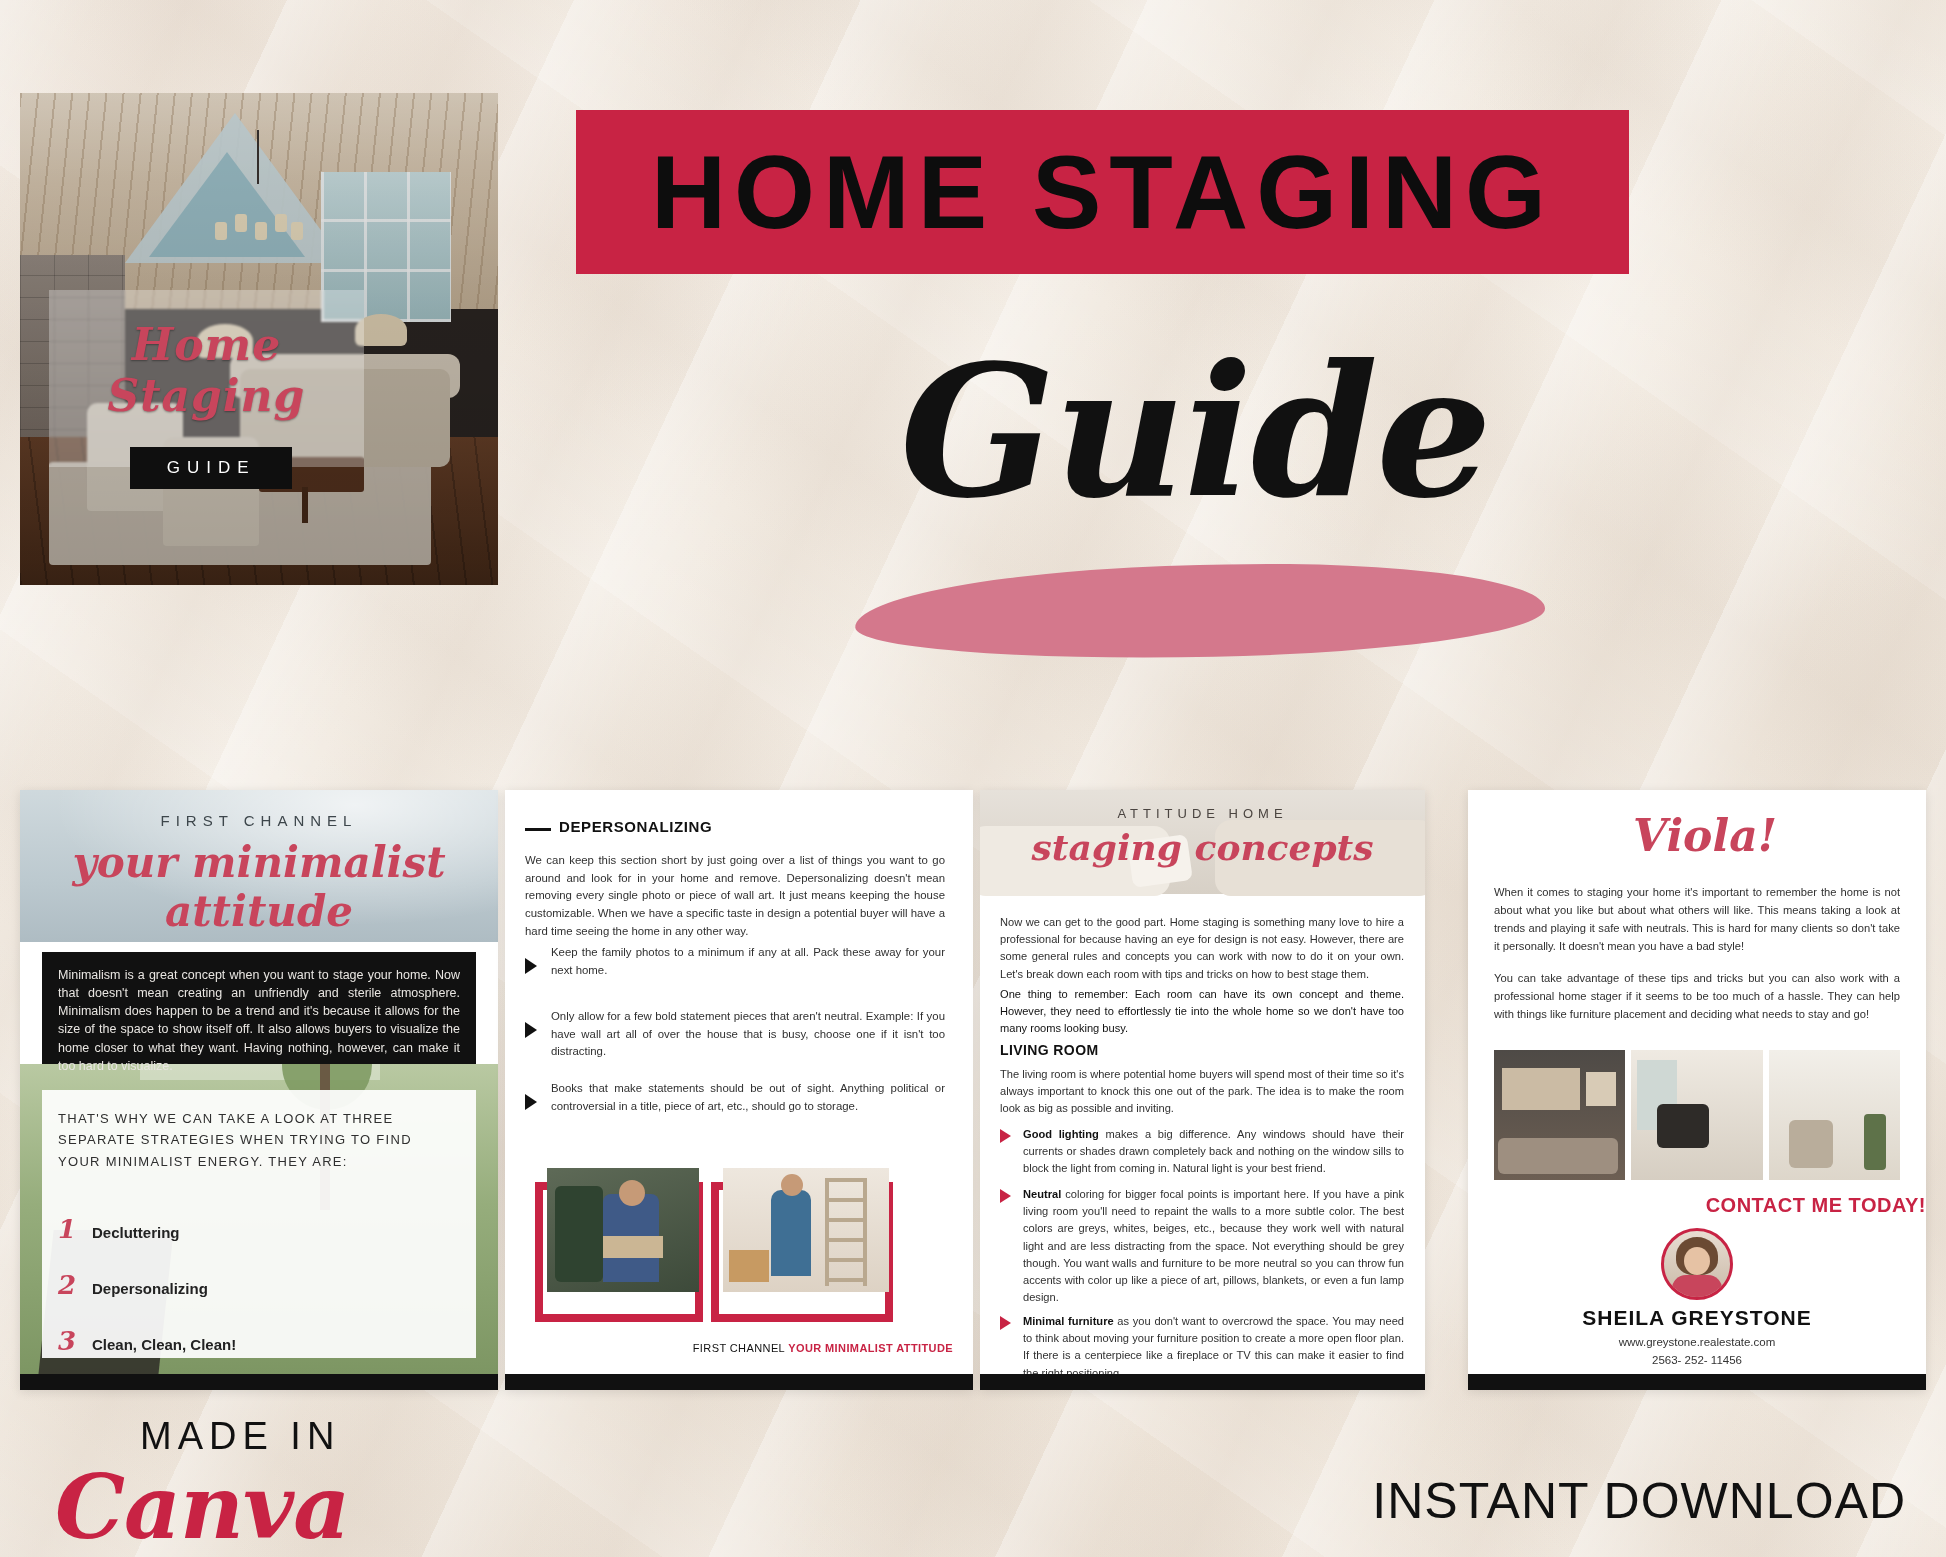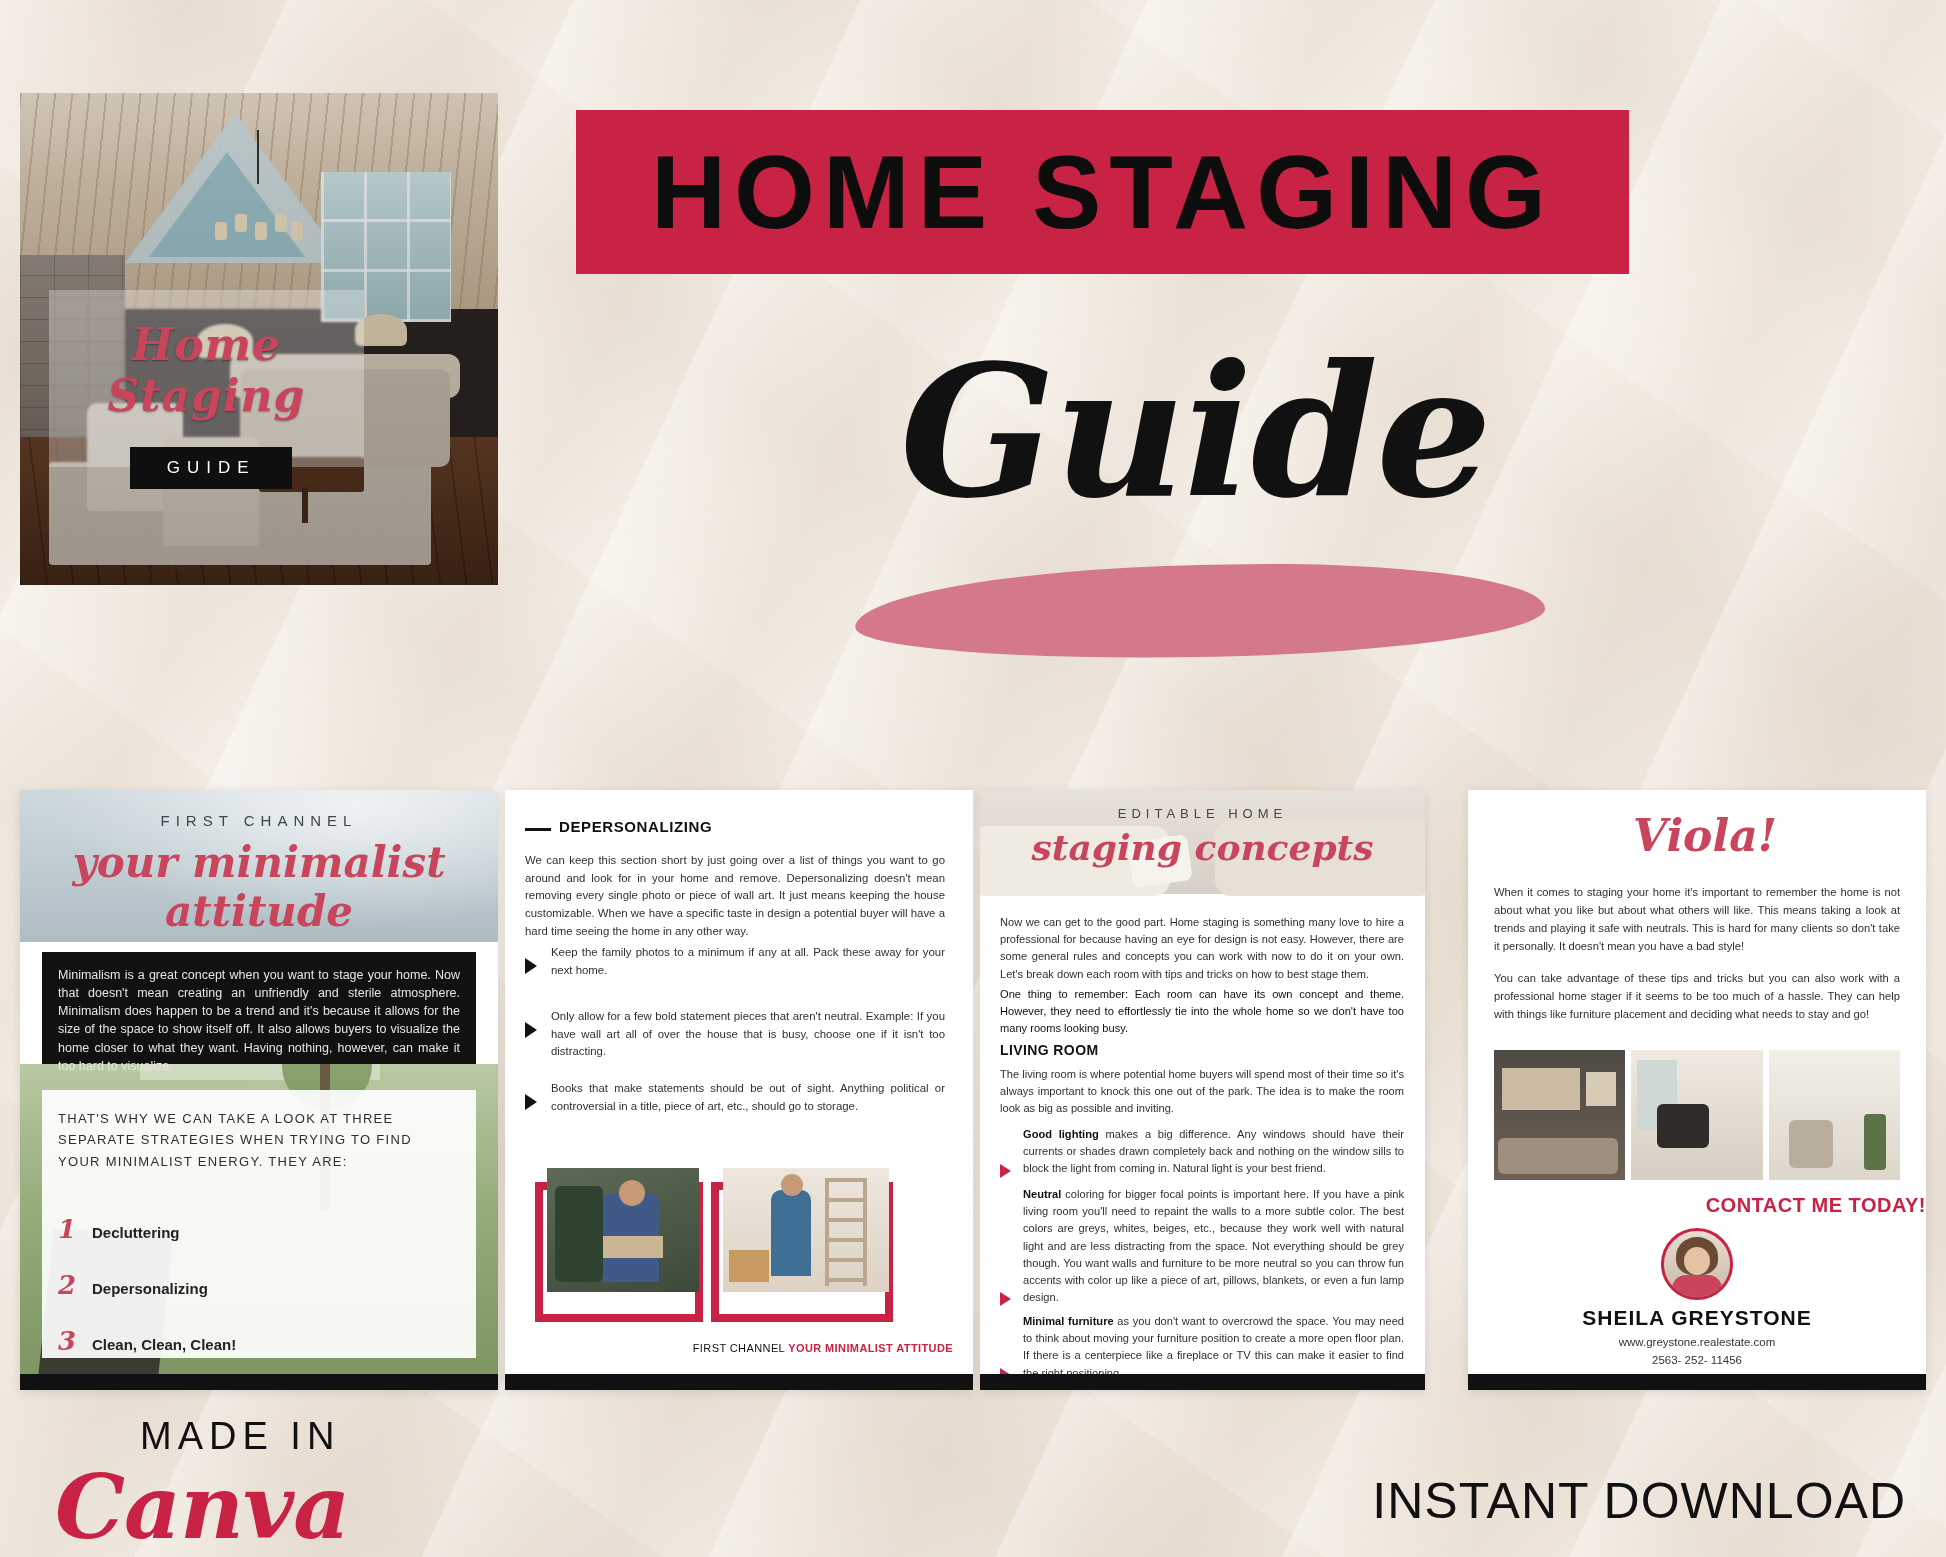--- a/index.html
+++ b/index.html
@@ -162,21 +162,21 @@
   #p3-sofa{position:absolute;left:-10px;top:36px;width:200px;height:70px;background:#efeae2;border-radius:16px;}
   #p3-sofa2{position:absolute;right:-10px;top:30px;width:220px;height:76px;background:#e7e0d6;border-radius:16px;}
   #p3-pil{position:absolute;left:150px;top:48px;width:60px;height:46px;background:#f6f2ec;border-radius:8px;transform:rotate(-8deg);}
   #p3-kicker{position:absolute;left:0;top:16px;width:100%;text-align:center;font-size:13px;letter-spacing:5px;color:#4a4440;}
   #p3-script{position:absolute;left:0;top:36px;width:100%;text-align:center;
     font-family:"DejaVu Serif",serif;font-style:italic;font-weight:700;font-size:36px;color:#c8455c;}
   #p3-body1{position:absolute;left:20px;top:124px;width:404px;font-size:11.1px;line-height:1.55;color:#303030;text-align:justify;}
   #p3-bold{position:absolute;left:20px;top:196px;width:404px;font-size:11.1px;line-height:1.55;color:#111;font-weight:400;text-align:justify;}
   #p3-sub{position:absolute;left:20px;top:252px;font-size:14px;font-weight:700;color:#111;letter-spacing:.4px;}
   #p3-body2{position:absolute;left:20px;top:276px;width:404px;font-size:11.1px;line-height:1.55;color:#303030;text-align:justify;}
-  .p3-bullet{position:absolute;left:20px;width:404px;display:flex;gap:12px;align-items:flex-end;}
+  .p3-bullet{position:absolute;left:20px;width:404px;display:flex;gap:12px;align-items:flex-start;}
   .p3-tri{width:0;height:0;border-top:7px solid transparent;border-bottom:7px solid transparent;border-left:11px solid #c82344;margin-top:3px;flex:none;}
   .p3-txt{font-size:11.1px;line-height:1.55;color:#303030;text-align:justify;}
   .p3-txt b{color:#111;}
   #p3-u1{top:336px;} #p3-u2{top:396px;} #p3-u3{top:500px;margin-top:23px;}
 
   
   #p4-script{position:absolute;left:0;top:20px;width:100%;text-align:center;
     font-family:"DejaVu Serif",serif;font-style:italic;font-weight:700;font-size:44px;color:#c8455c;padding-left:8px;}
   #p4-p1{position:absolute;left:26px;top:94px;width:406px;font-size:11.2px;line-height:1.6;color:#303030;text-align:justify;}
   #p4-p2{position:absolute;left:26px;top:180px;width:406px;font-size:11.2px;line-height:1.6;color:#303030;text-align:justify;}
@@ -324,21 +324,21 @@
     </div>
     <div class="page-footbar"></div>
   </div>
 
   <div class="page" id="page-3">
     <div id="p3-hero">
       <div id="p3-sofa"></div>
       <div id="p3-sofa2"></div>
       <div id="p3-pil"></div>
     </div>
-    <div id="p3-kicker">EDITABLE HOME</div>
+    <div id="p3-kicker">ATTITUDE HOME</div>
     <div id="p3-body1">Now we can get to the good part. Home staging is something many love to hire a professional for because having an eye for design is not easy. However, there are some general rules and concepts you can work with now to do it on your own. Let's break down each room with tips and tricks on how to best stage them.</div>
     <div id="p3-script">staging concepts</div>
     <div id="p3-bold">One thing to remember: Each room can have its own concept and theme. However, they need to effortlessly tie into the whole home so we don't have too many rooms looking busy.</div>
     <div id="p3-sub">LIVING ROOM</div>
     <div id="p3-body2">The living room is where potential home buyers will spend most of their time so it's always important to knock this one out of the park. The idea is to make the room look as big as possible and inviting.</div>
     <div class="p3-bullet" id="p3-u1">
       <span class="p3-tri"></span>
       <span class="p3-txt"><b>Good lighting</b><span> makes a big difference. Any windows should have their currents or shades drawn completely back and nothing on the window sills to block the light from coming in. Natural light is your best friend.</span></span>
     </div>
     <div class="p3-bullet" id="p3-u2">

